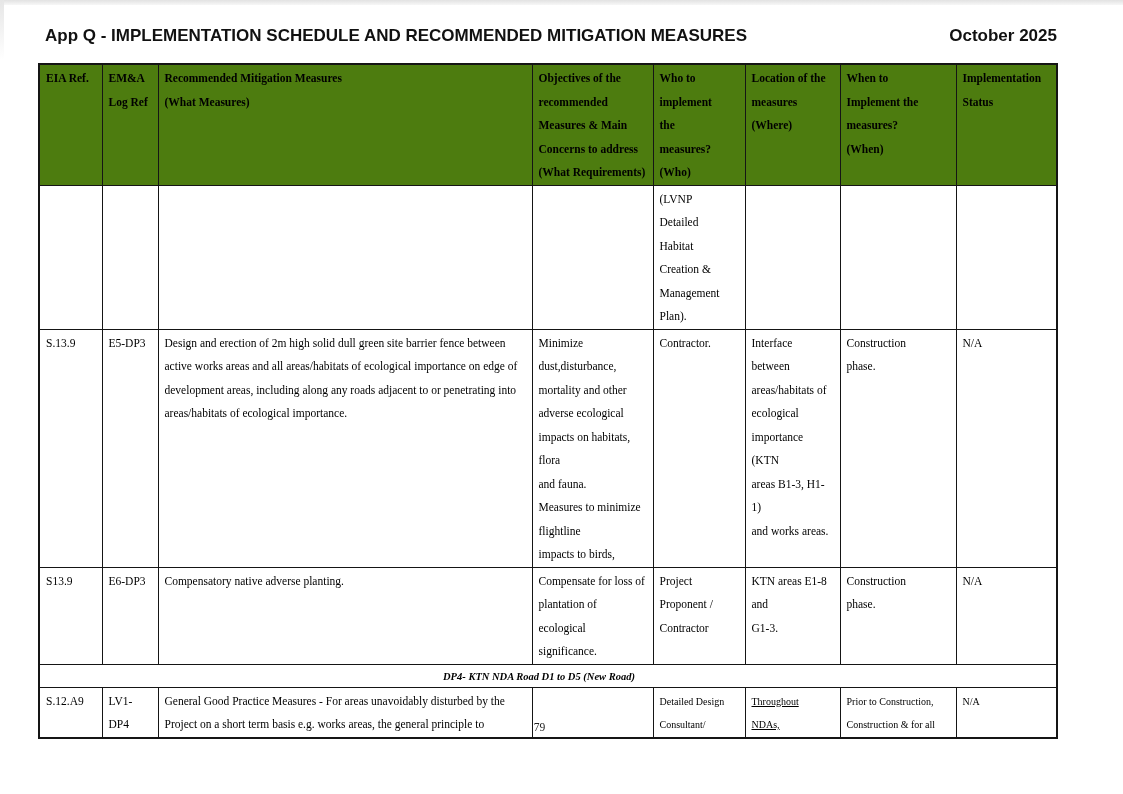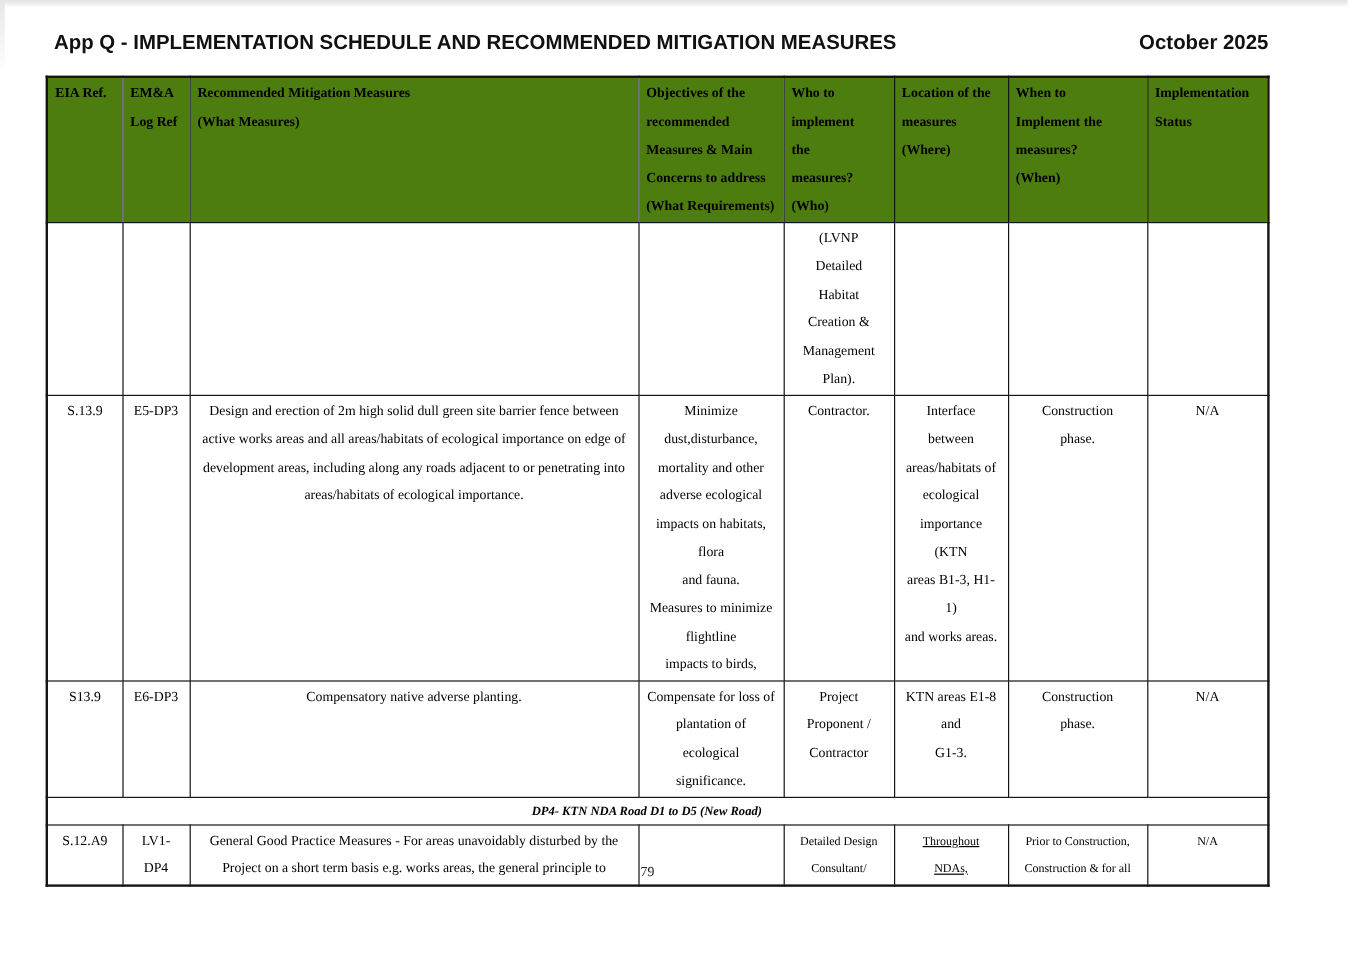--- a/index.html
+++ b/index.html
@@ -21,21 +21,21 @@
   table.schedule{
     position:absolute;left:38px;top:63px;width:1018px;
     border-collapse:collapse;table-layout:fixed;
     border:2px solid #151515;
   }
   th,td{
     border:1px solid #151515;vertical-align:top;
     padding:2px 6px 0 6px;
     font-size:11.5px;line-height:23.5px;
     white-space:pre-line;overflow:hidden;
-    font-weight:normal;text-align:center;
+    font-weight:normal;text-align:left;
   }
   th{background:#4d7c0f;text-align:left;font-weight:bold;}
   td.center{}
   td.small{font-size:10px;}
   td.u{text-decoration:underline;}
   td.section{
     font-weight:bold;font-style:italic;font-size:10.5px;
     line-height:17px;padding:3px 24px 0 6px;white-space:normal;
   }
   td.sec-center{text-align:center;}

